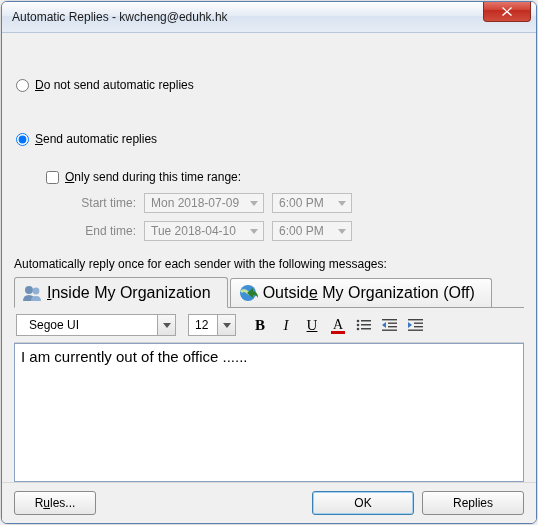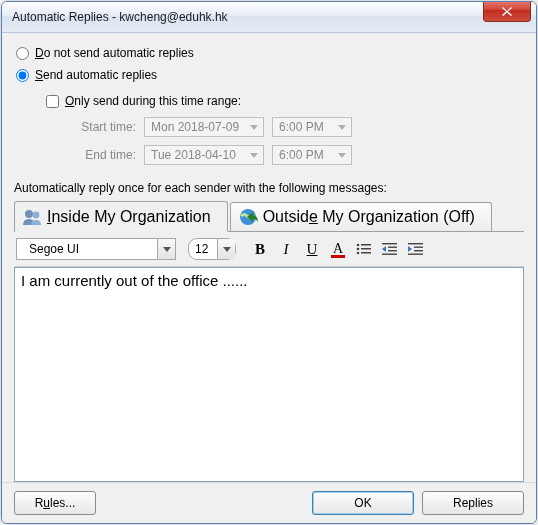--- a/index.html
+++ b/index.html
@@ -34,26 +34,26 @@
   }
   .close-btn svg{display:block;}
   
   .body{
     flex:1;
     background:#f0f0f0;
     padding:10px 12px 0 12px;
     display:flex;flex-direction:column;
   }
   
-  .radio-row{display:flex;align-items:center;height:20px;margin-bottom:2px;}
+  .radio-row{display:flex;align-items:center;height:20px;margin-bottom:2px;margin-top:32px;}
   .radio-row input{margin:0 6px 0 2px;}
   .radio-row label{font-size:12px;}
   .radio-row label u{text-decoration:underline;}
   
-  .check-row{display:flex;align-items:center;height:20px;margin-left:32px;margin-top:4px;}
+  .check-row{display:flex;align-items:center;height:20px;margin-left:32px;margin-top:16px;}
   .check-row input{margin:0 6px 0 0;}
   
   .time-row{display:flex;align-items:center;height:24px;margin-left:52px;margin-top:4px;color:#888;}
   .time-label{width:70px;text-align:right;margin-right:8px;}
   .combo{
     height:20px;border:1px solid #c0c0c0;background:#f4f4f4;
     display:flex;align-items:center;justify-content:space-between;
     padding:0 2px 0 6px;color:#888;box-sizing:border-box;
   }
   .combo.date{width:120px;margin-right:8px;}
@@ -86,21 +86,21 @@
   .fmt-toolbar{
     height:26px;border-bottom:1px solid #d0d0d0;
     display:flex;align-items:center;padding:4px 2px;gap:2px;
   }
   .font-combo,.size-combo{
     height:22px;border:1px solid #a7a7a7;background:#fff;
     display:flex;align-items:center;justify-content:space-between;
     box-sizing:border-box;
   }
   .font-combo{width:160px;padding-left:12px;margin-right:10px;}
-  .size-combo{width:48px;padding-left:6px;margin-right:10px;border-radius:9px;}
+  .size-combo{width:48px;padding-left:6px;margin-right:10px;}
   .font-combo .dd,.size-combo .dd{
     width:17px;height:20px;border-left:1px solid #a7a7a7;
     background:linear-gradient(#f8f8f8,#e4e4e4);
     display:flex;align-items:center;justify-content:center;
   }
   .fmt-btn{
     width:22px;height:22px;display:flex;align-items:center;justify-content:center;
     border:1px solid transparent;border-radius:2px;
   }
   .fmt-btn.bold{font-weight:bold;font-family:"Times New Roman",serif;font-size:15px;}

